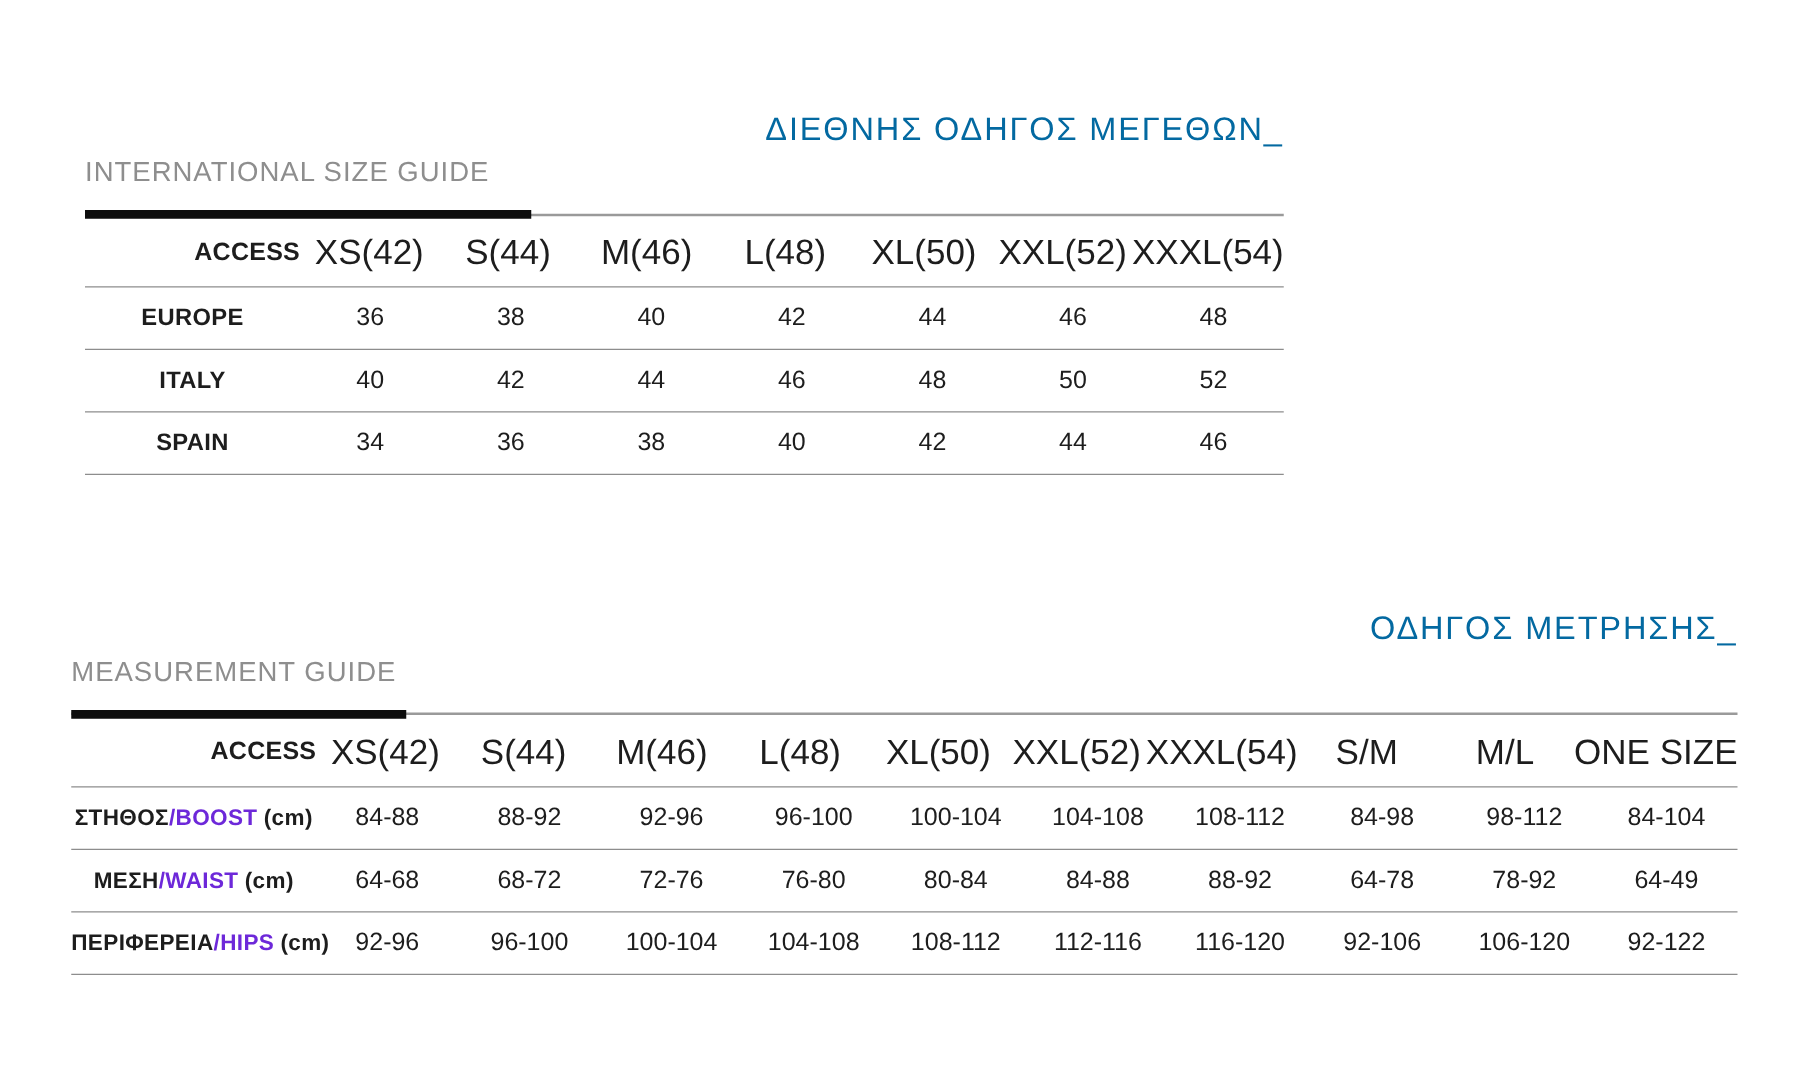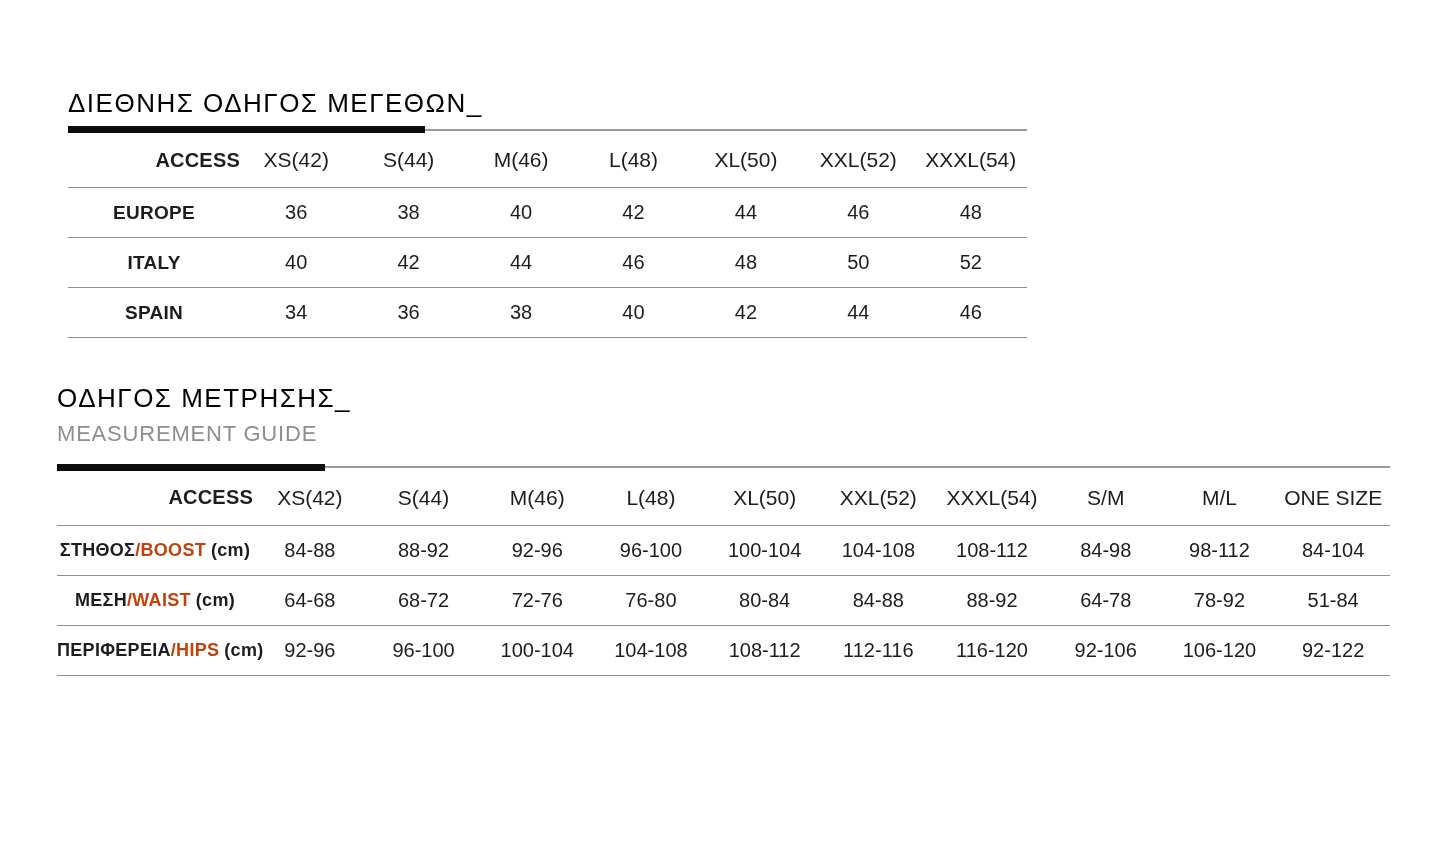--- a/index.html
+++ b/index.html
@@ -6,27 +6,28 @@
   html, body { margin: 0; padding: 0; }
   body {
     width: 1445px; height: 867px;
     background: #ffffff;
     font-family: "Liberation Sans", "DejaVu Sans", sans-serif;
     color: #1d1d1d;
     overflow: hidden;
   }
   .guide-section { position: relative; }
   .section-intl { margin: 90px 0 0 68px; width: 959px; }
-  .section-measure { margin: 47px 0 0 57px; width: 1333px; }
+  .section-measure { margin: 109px 0 0 57px; width: 1333px; }
 
   h1.sec-title {
     margin: 0 0 9px 0;
     font-size: 26px; font-weight: 400;
-    letter-spacing: 1.5px; color: #000000;
+    letter-spacing: 1.5px; color: #0369a1;
     line-height: 1.05;
+    text-align: right;
   }
   h2.sec-subtitle {
     margin: 0 0 19px 0;
     font-size: 22px; font-weight: 400;
     letter-spacing: 0.8px; color: #8e8e8e;
     line-height: 1.05;
   }
 
   .rule { position: relative; height: 7px; }
   .rule::before {
@@ -45,34 +46,35 @@
   .trow {
     display: grid; align-items: center;
     border-bottom: 1.5px solid #8d8d8d;
   }
   .section-intl .trow { grid-template-columns: 172px repeat(7, 1fr); height: 55px; }
   .section-intl .trow.data { height: 50px; }
   .section-measure .trow { grid-template-columns: 196px repeat(10, 1fr); height: 55px; }
   .section-measure .trow.data { height: 50px; }
 
   .cell { text-align: center; font-size: 20px; white-space: nowrap; }
-  .cell.hdr { font-size: 21px; }
+  .cell.hdr { font-size: 28px; }
   .cell.lbl { text-align: center; font-size: 19px; letter-spacing: 0.3px; font-weight: bold; }
   .cell.brand { text-align: right; font-weight: 700; font-size: 20px; letter-spacing: 0.2px; }
   .section-measure .cell.lbl { font-size: 18px; }
-  .lbl-en { color: #c2410c; }
+  .lbl-en { color: #6d28d9; }
   .lbl-unit { margin-left: 5px; }
 </style>
 </head>
 <body>
 
 <div>
 
   <section class="guide-section section-intl">
     <h1 class="sec-title">ΔΙΕΘΝΗΣ ΟΔΗΓΟΣ ΜΕΓΕΘΩΝ_</h1>
+    <h2 class="sec-subtitle">INTERNATIONAL SIZE GUIDE</h2>
 
     <div class="rule">
       <span class="rule-bar"></span>
     </div>
 
     <div class="size-table">
       <div class="trow header">
         <div class="cell brand">ACCESS</div>
         <div class="cell hdr">XS(42)</div>
         <div class="cell hdr">S(44)</div>
@@ -160,21 +162,21 @@
         <div class="cell lbl"><span>ΜΕΣΗ</span><span class="lbl-en">/WAIST</span><span class="lbl-unit">(cm)</span></div>
         <div class="cell">64-68</div>
         <div class="cell">68-72</div>
         <div class="cell">72-76</div>
         <div class="cell">76-80</div>
         <div class="cell">80-84</div>
         <div class="cell">84-88</div>
         <div class="cell">88-92</div>
         <div class="cell">64-78</div>
         <div class="cell">78-92</div>
-        <div class="cell">51-84</div>
+        <div class="cell">64-49</div>
       </div>
 
       <div class="trow data">
         <div class="cell lbl"><span>ΠΕΡΙΦΕΡΕΙΑ</span><span class="lbl-en">/HIPS</span><span class="lbl-unit">(cm)</span></div>
         <div class="cell">92-96</div>
         <div class="cell">96-100</div>
         <div class="cell">100-104</div>
         <div class="cell">104-108</div>
         <div class="cell">108-112</div>
         <div class="cell">112-116</div>

